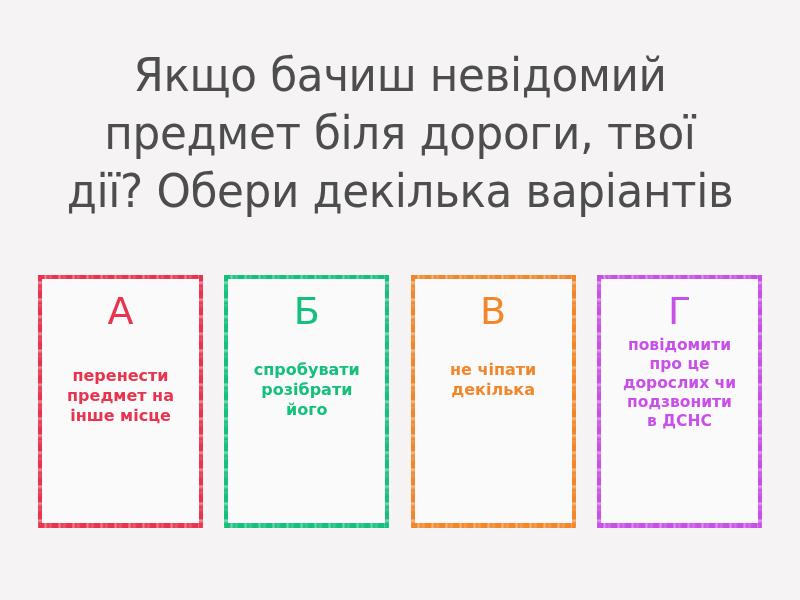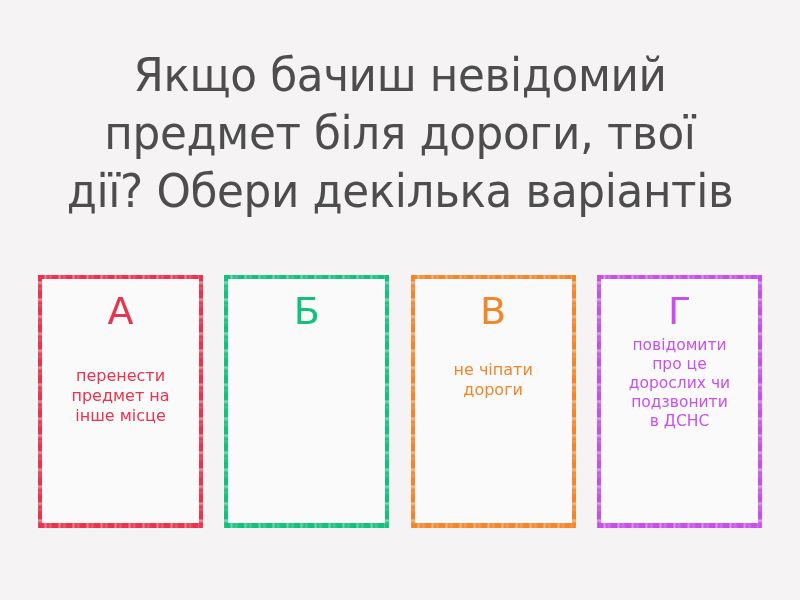--- a/index.html
+++ b/index.html
@@ -122,21 +122,21 @@
     font-family: "DejaVu Sans", "Liberation Sans", sans-serif;
     color: inherit;
   }
 
   .card-text {
     position: relative;
     z-index: 2;
     text-align: center;
     font-size: 16px;
     line-height: 20px;
-    font-weight: 400;
+    font-weight: 700;
     padding: 0 9px;
     white-space: pre-line;
     color: inherit;
     font-family: "DejaVu Sans", "Liberation Sans", sans-serif;
   }
 
   
   .answer-card.gap-normal .card-text { margin-top: 36px; }
   .answer-card.gap-wide   .card-text { margin-top: 30px; }
   .answer-card.gap-tight  .card-text { margin-top: 6px; font-size: 15.5px; line-height: 19px; }
@@ -166,32 +166,35 @@
     </div>
 
     <div class="answer-card gap-wide" style="color: rgb(20, 192, 124);">
       <div class="card-frame">
         <span class="edge top"></span>
           <span class="edge right"></span>
         <span class="edge bottom"></span>
           <span class="edge left"></span>
       </div>
       <div class="card-letter">Б</div>
+      <div class="card-text">спробувати
+розібрати
+його</div>
     </div>
 
     <div class="answer-card gap-wide" style="color: rgb(242, 134, 43);">
       <div class="card-frame">
         <span class="edge top"></span>
           <span class="edge right"></span>
         <span class="edge bottom"></span>
           <span class="edge left"></span>
       </div>
       <div class="card-letter">В</div>
       <div class="card-text">не чіпати
-дороги</div>
+декілька</div>
     </div>
 
     <div class="answer-card gap-tight" style="color: rgb(200, 80, 232);">
       <div class="card-frame">
         <span class="edge top"></span>
           <span class="edge right"></span>
         <span class="edge bottom"></span>
           <span class="edge left"></span>
       </div>
       <div class="card-letter">Г</div>

